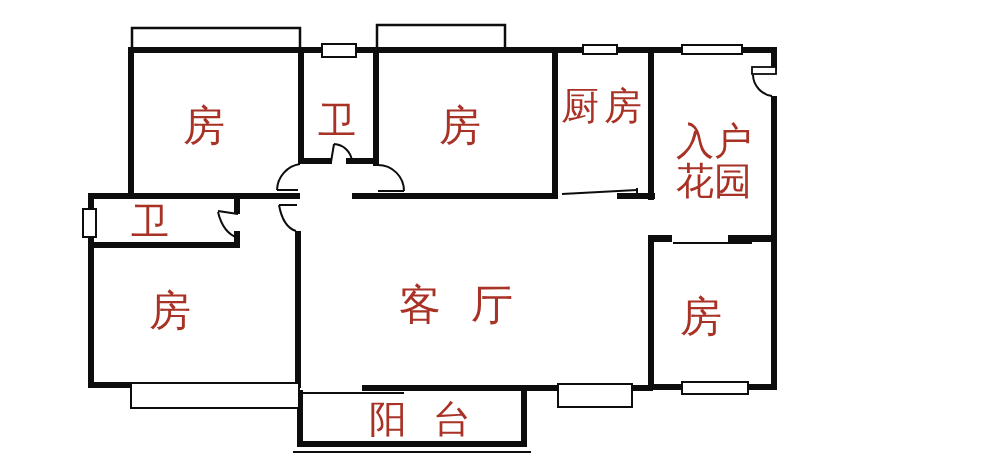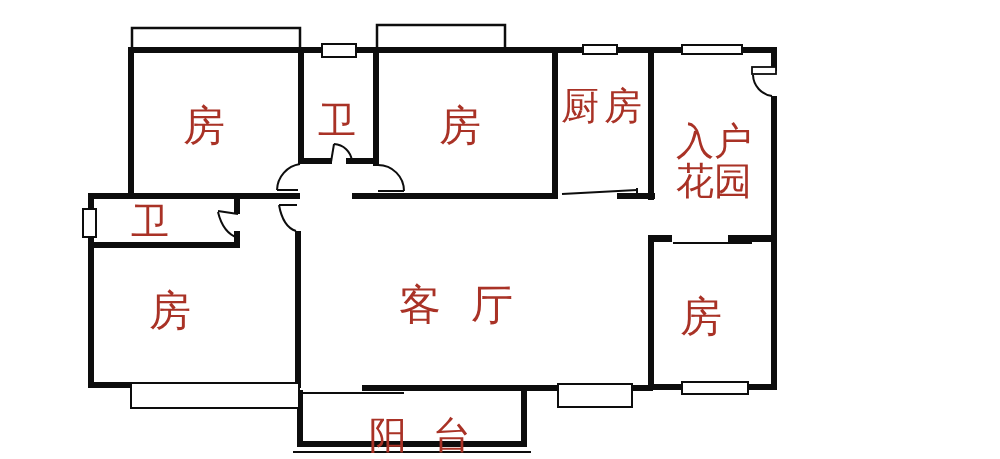--- a/index.html
+++ b/index.html
@@ -107,14 +107,14 @@
   <div class="room-label fs-big" style="left:204px;top:126px;">房</div>
   <div class="room-label fs-med" style="left:337px;top:121px;">卫</div>
   <div class="room-label fs-big" style="left:460px;top:126px;">房</div>
   <div class="room-label kitchen-label" style="left:604px;top:107px;">厨房</div>
   <div class="room-label fs-med" style="left:714px;top:117px;margin-top:45px;">入户
 花园</div>
   <div class="room-label fs-med" style="left:150px;top:222px;">卫</div>
   <div class="room-label fs-big" style="left:170px;top:311px;">房</div>
   <div class="room-label fs-big spaced-wide" style="left:471px;top:305px;">客厅</div>
   <div class="room-label fs-big" style="left:701px;top:317px;">房</div>
-  <div class="room-label fs-med spaced-mid" style="left:433px;top:420px;margin-top:16px;">阳台</div>
+  <div class="room-label fs-med spaced-mid" style="left:433px;top:420px;">阳台</div>
 </div>
 
 </body></html>

